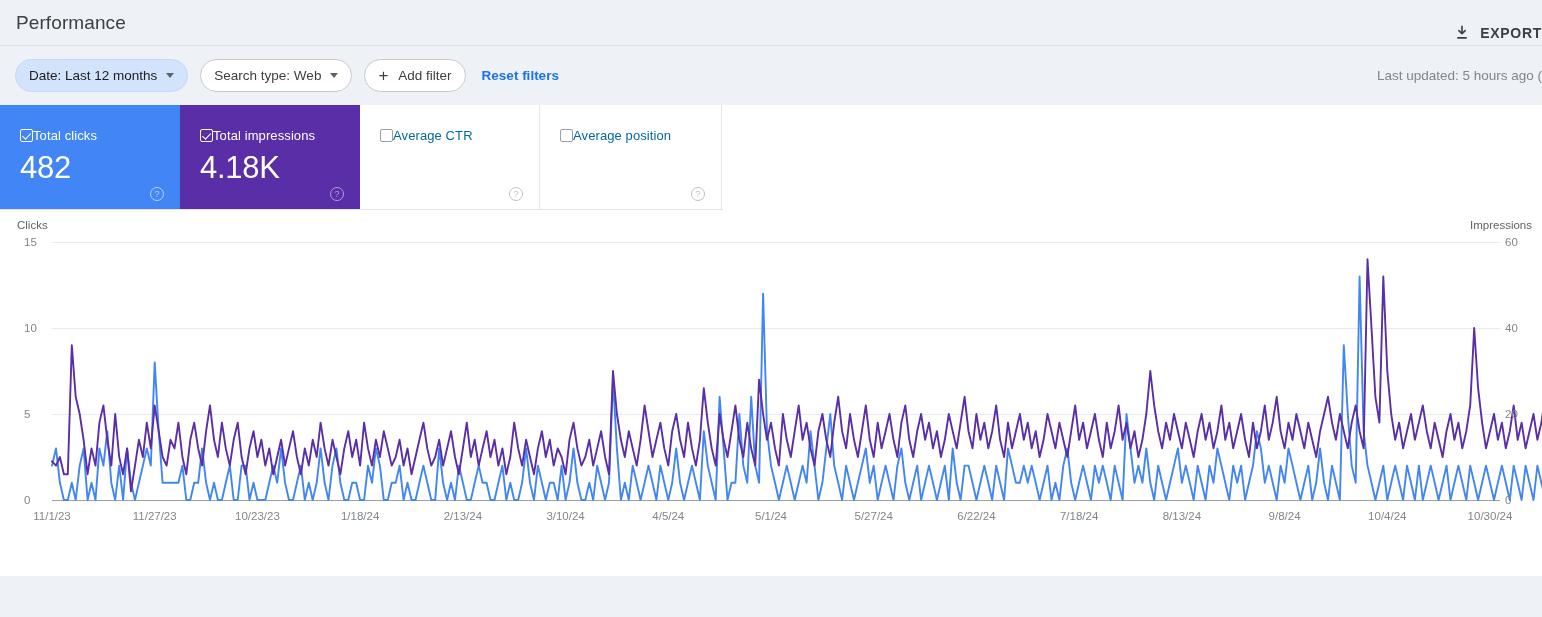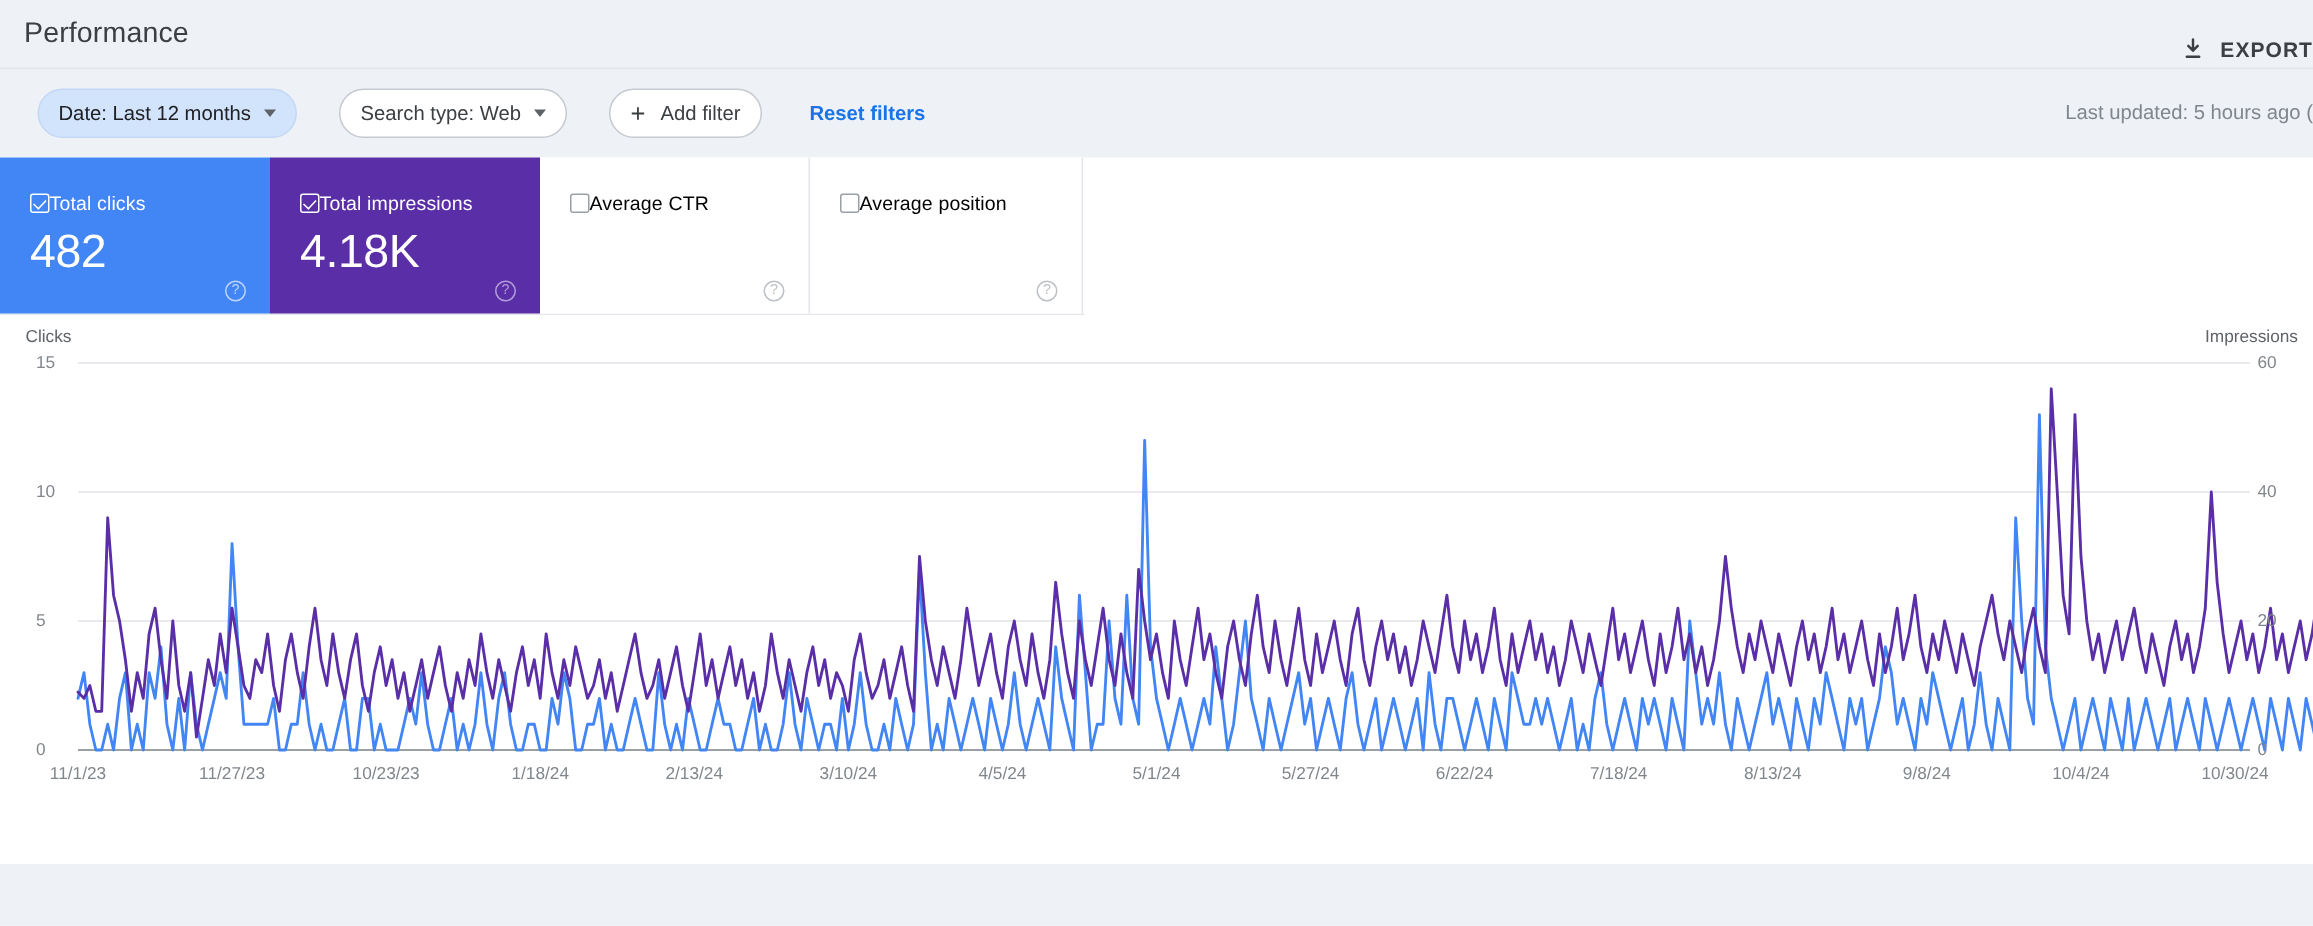--- a/index.html
+++ b/index.html
@@ -34,22 +34,22 @@
   }
 
   .hdr-rule {
     height:1px; background:#dfe3e8; width:100%;
   }
 
   
   .filterbar {
     position:relative;
     height:58px;
-    display:flex; align-items:center; gap:28px;
-    padding-left:25px;
+    display:flex; align-items:center; gap:12px;
+    padding-left:15px;
     background:#eef1f6;
   }
   .chip {
     display:inline-flex; align-items:center; gap:9px;
     height:33px; padding:0 13px;
     border:1px solid #c6cad0; border-radius:17px;
     background:#ffffff;
     font-size:13.5px; color:#3c4043;
     white-space:nowrap;
     cursor:pointer;
@@ -119,21 +119,21 @@
   .cbx.on { border:1.6px solid #ffffff; background:transparent; }
   .cbx.on::after {
     content:""; position:absolute;
     left:3.2px; top:.6px; width:3.6px; height:7.2px;
     border:solid #ffffff; border-width:0 1.8px 1.8px 0;
     transform:rotate(43deg);
   }
   .metric-label { font-size:13px; letter-spacing:.1px; }
   .metric.clicks .metric-label,
   .metric.impressions .metric-label { color:#ffffff; }
-  .metric:not(.clicks):not(.impressions) .metric-label { color:#000000; }
+  .metric:not(.clicks):not(.impressions) .metric-label { color:#0369a1; }
 
   .metric-value {
     margin-top:9px;
     font-size:31px; font-weight:400; line-height:1.05;
     letter-spacing:-.3px;
   }
   .metric.clicks .metric-value,
   .metric.impressions .metric-value { color:#ffffff; }
   .metric:not(.clicks):not(.impressions) .metric-value { color:#80868b; }
 

